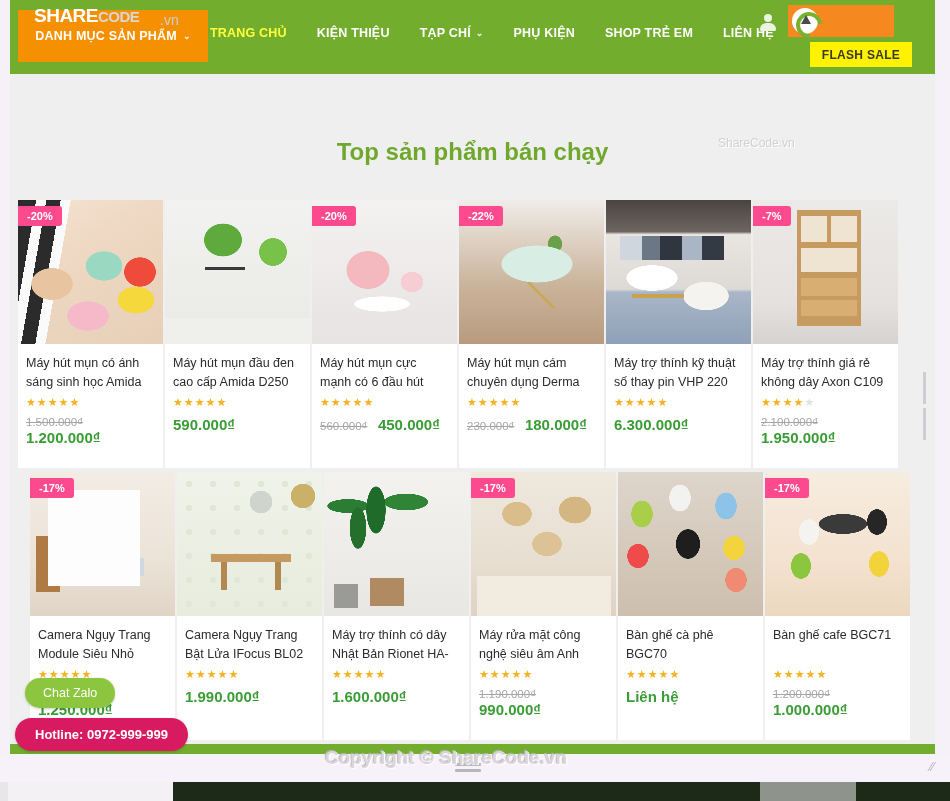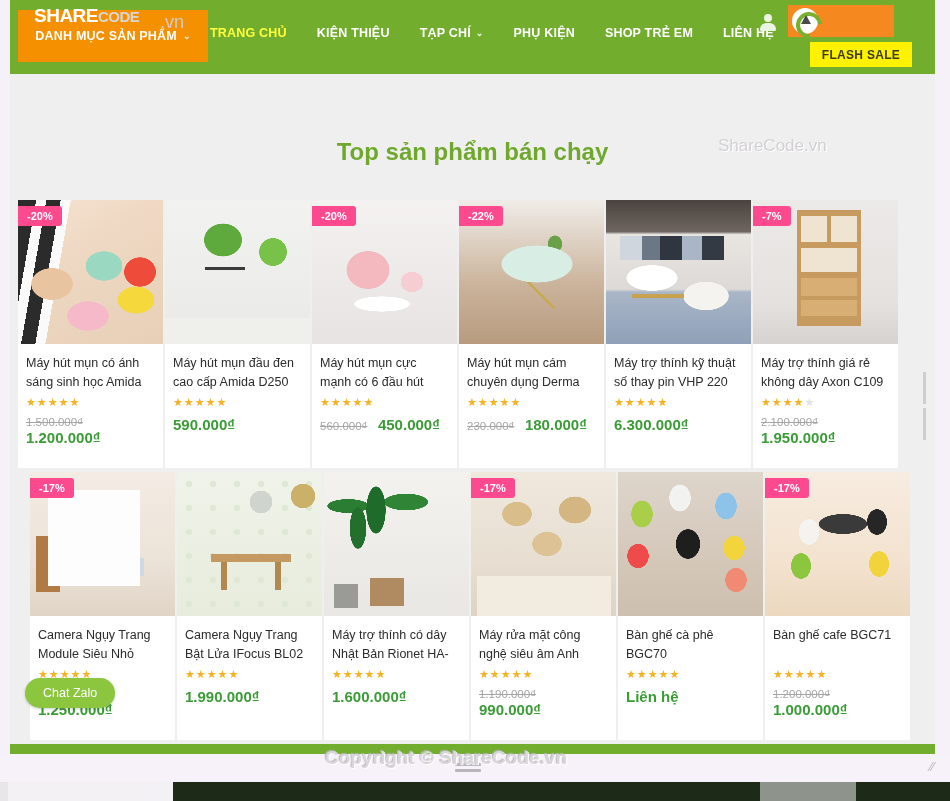--- a/index.html
+++ b/index.html
@@ -123,39 +123,39 @@
     position: absolute; left: 34px; top: 5px;
     font-size: 19px; font-weight: bold; color: #ffffff;
     letter-spacing: -.5px;
   }
   .wm-code {
     position: absolute; left: 98px; top: 8px;
     font-size: 15px; font-weight: bold; color: #d9d7d4; letter-spacing: -.5px;
   }
   .wm-vn {
     position: absolute; left: 160px; top: 12px;
-    font-size: 18px; color: #cfcdca;
+    font-size: 14px; color: #cfcdca;
   }
   .flash-sale {
     position: absolute; left: 800px; top: 42px;
     width: 102px; height: 25px; background: #fff200;
     color: #3a3a1e; font-size: 12px; font-weight: bold;
     display: flex; align-items: center; justify-content: center;
     letter-spacing: .3px; cursor: pointer;
   }
 
   
   .section-title {
     position: absolute; left: 0; top: 138px; width: 925px;
     text-align: center;
     color: #6fa82d; font-size: 24px; font-weight: bold;
   }
   .wm-mid {
     position: absolute; left: 718px; top: 136px;
-    font-size: 17px; color: #d2d0d4;
+    font-size: 12px; color: #d2d0d4;
     text-shadow: 1px 1px 0 #ffffff;
     pointer-events: none;
   }
 
   
   .grid {
     position: absolute; left: 8px; top: 200px;
     width: 912px;
     display: grid; grid-template-columns: repeat(6, 145px);
     gap: 0 2px;
@@ -510,20 +510,23 @@
 
   <div class="wm-mid">ShareCode.vn</div>
 
   <div class="scroll-marker">
     <i></i><i></i>
   </div>
 
   <div class="zalo-btn">
     <span>Chat Zalo</span>
   </div>
+  <div class="hotline-btn">
+    <span>Hotline: 0972-999-999</span>
+  </div>
 
   <div class="copyright">Copyright © ShareCode.vn</div>
 
   <div class="footer-bar"></div>
 
   <div class="resize-row">
     <div class="resize-grip">
       <i></i>
         <i></i>
     </div>

